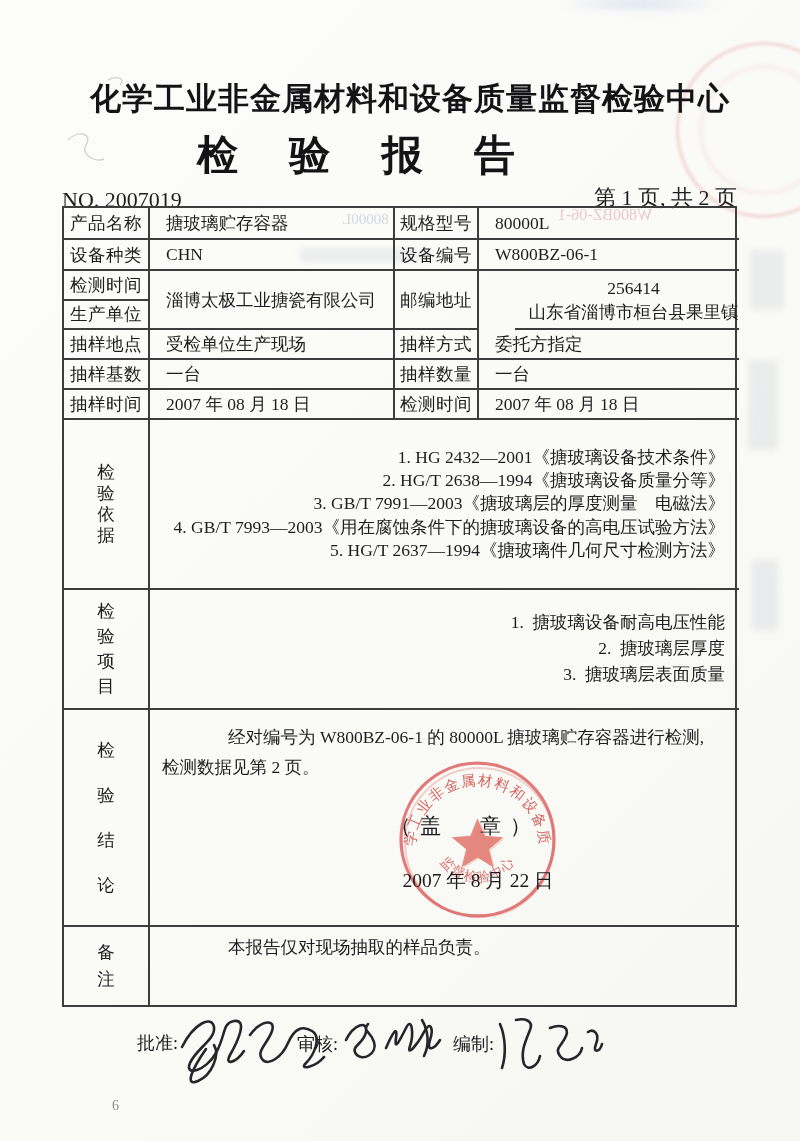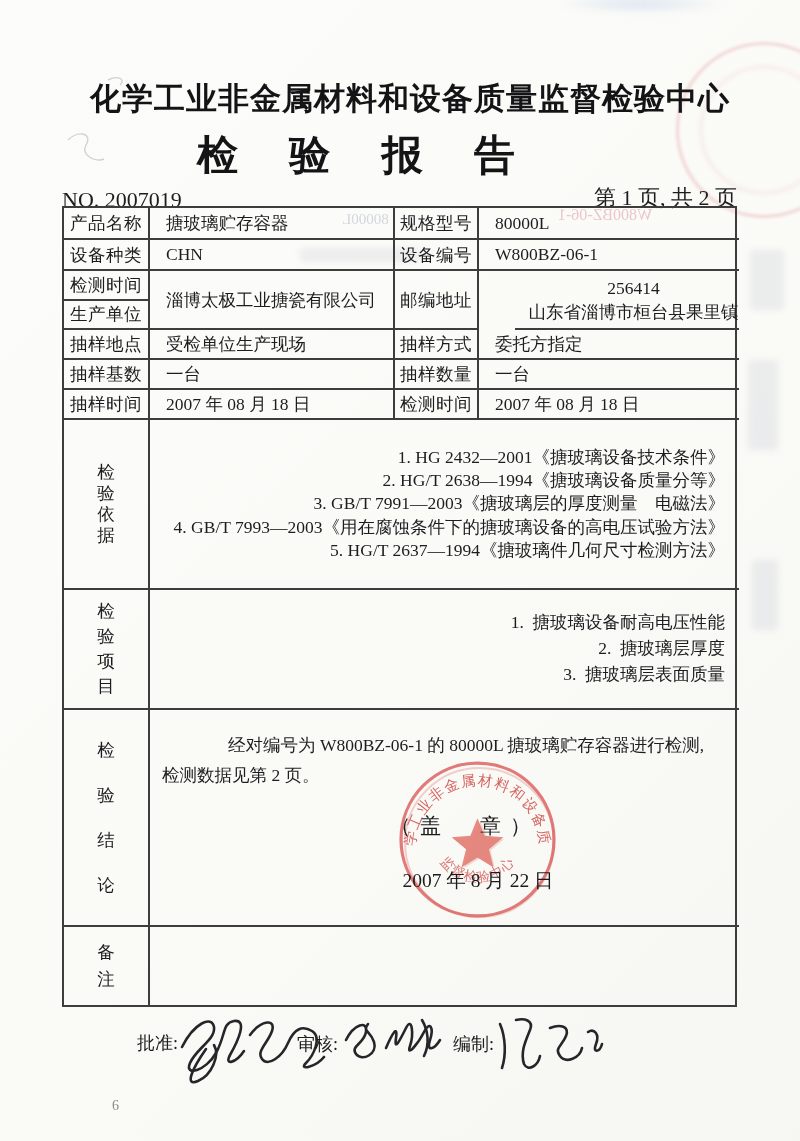--- a/index.html
+++ b/index.html
@@ -58,21 +58,21 @@
   .vlabel span { display:block; }
   .gap3 span { line-height:21px; }
   .gap7 span { line-height:25px; }
   .gap27 span { line-height:45px; }
   .gap8 span { line-height:27px; }
   .content { grid-column:span 3; flex-direction:column; align-items:stretch;
     justify-content:center; padding-left:12px; padding-right:14px; position:relative; }
   .listline { white-space:pre-wrap;text-align:right; }
   .basis-list .listline { line-height:23.2px; }
   .items-list .listline { line-height:25.8px; }
-  .conclusion-cell { justify-content:flex-start; padding-top:20px; }
+  .conclusion-cell { justify-content:flex-start; padding-top:12px; }
   .conclusion-text { text-indent:66px; line-height:30px; }
   .remarks-cell { justify-content:flex-start; padding-top:7px; }
   .remarks-text { text-indent:66px; line-height:26px; }
   
   .stamp-svg { position:absolute; left:247px; top:49px; width:161px; height:161px; }
   .seal-caption { position:absolute; left:240px; top:102px; width:210px; 
     font-size:21px; letter-spacing:9px; color:#1b1b1d; }
   .seal-date { position:absolute; left:218px; top:157px; width:220px; text-align:center;
     font-size:19.5px; color:#1b1b1d; }
   
@@ -201,20 +201,23 @@
         </text>
       </svg>
       <div class="seal-caption">（盖　章）</div>
       <div class="seal-date">2007 年 8 月 22 日</div>
     </div>
 
     <div class="c vlabel gap8 lastrow">
       <span>备</span>
       <span>注</span>
     </div>
+    <div class="c content lastcol lastrow remarks-cell">
+      <div class="remarks-text">本报告仅对现场抽取的样品负责。</div>
+    </div>
   </div>
 
   <div class="sig-label" style="left:137px; top:1031px;">批准:</div>
   <svg class="sig-svg" style="left:172px; top:1005px;" width="170" height="85">
     <path d="M10 42 C22 18 40 10 42 22 C44 34 24 44 18 58 C12 72 34 66 44 48 C54 30 50 18 62 16 C76 14 66 36 58 50 C52 61 64 58 72 46"></path>
     <path d="M78 30 C90 14 104 14 100 26 C96 38 84 46 90 54 C96 62 110 52 116 38 C122 24 130 20 140 26 C150 32 142 50 134 58 C126 66 144 62 152 52"></path>
     <path d="M34 44 C20 64 12 82 26 76 C40 70 48 50 42 40"></path>
   </svg>
   <div class="sig-label" style="left:297px; top:1032px;">审核:</div>
   <svg class="sig-svg" style="left:334px; top:1010px;" width="115" height="62">

